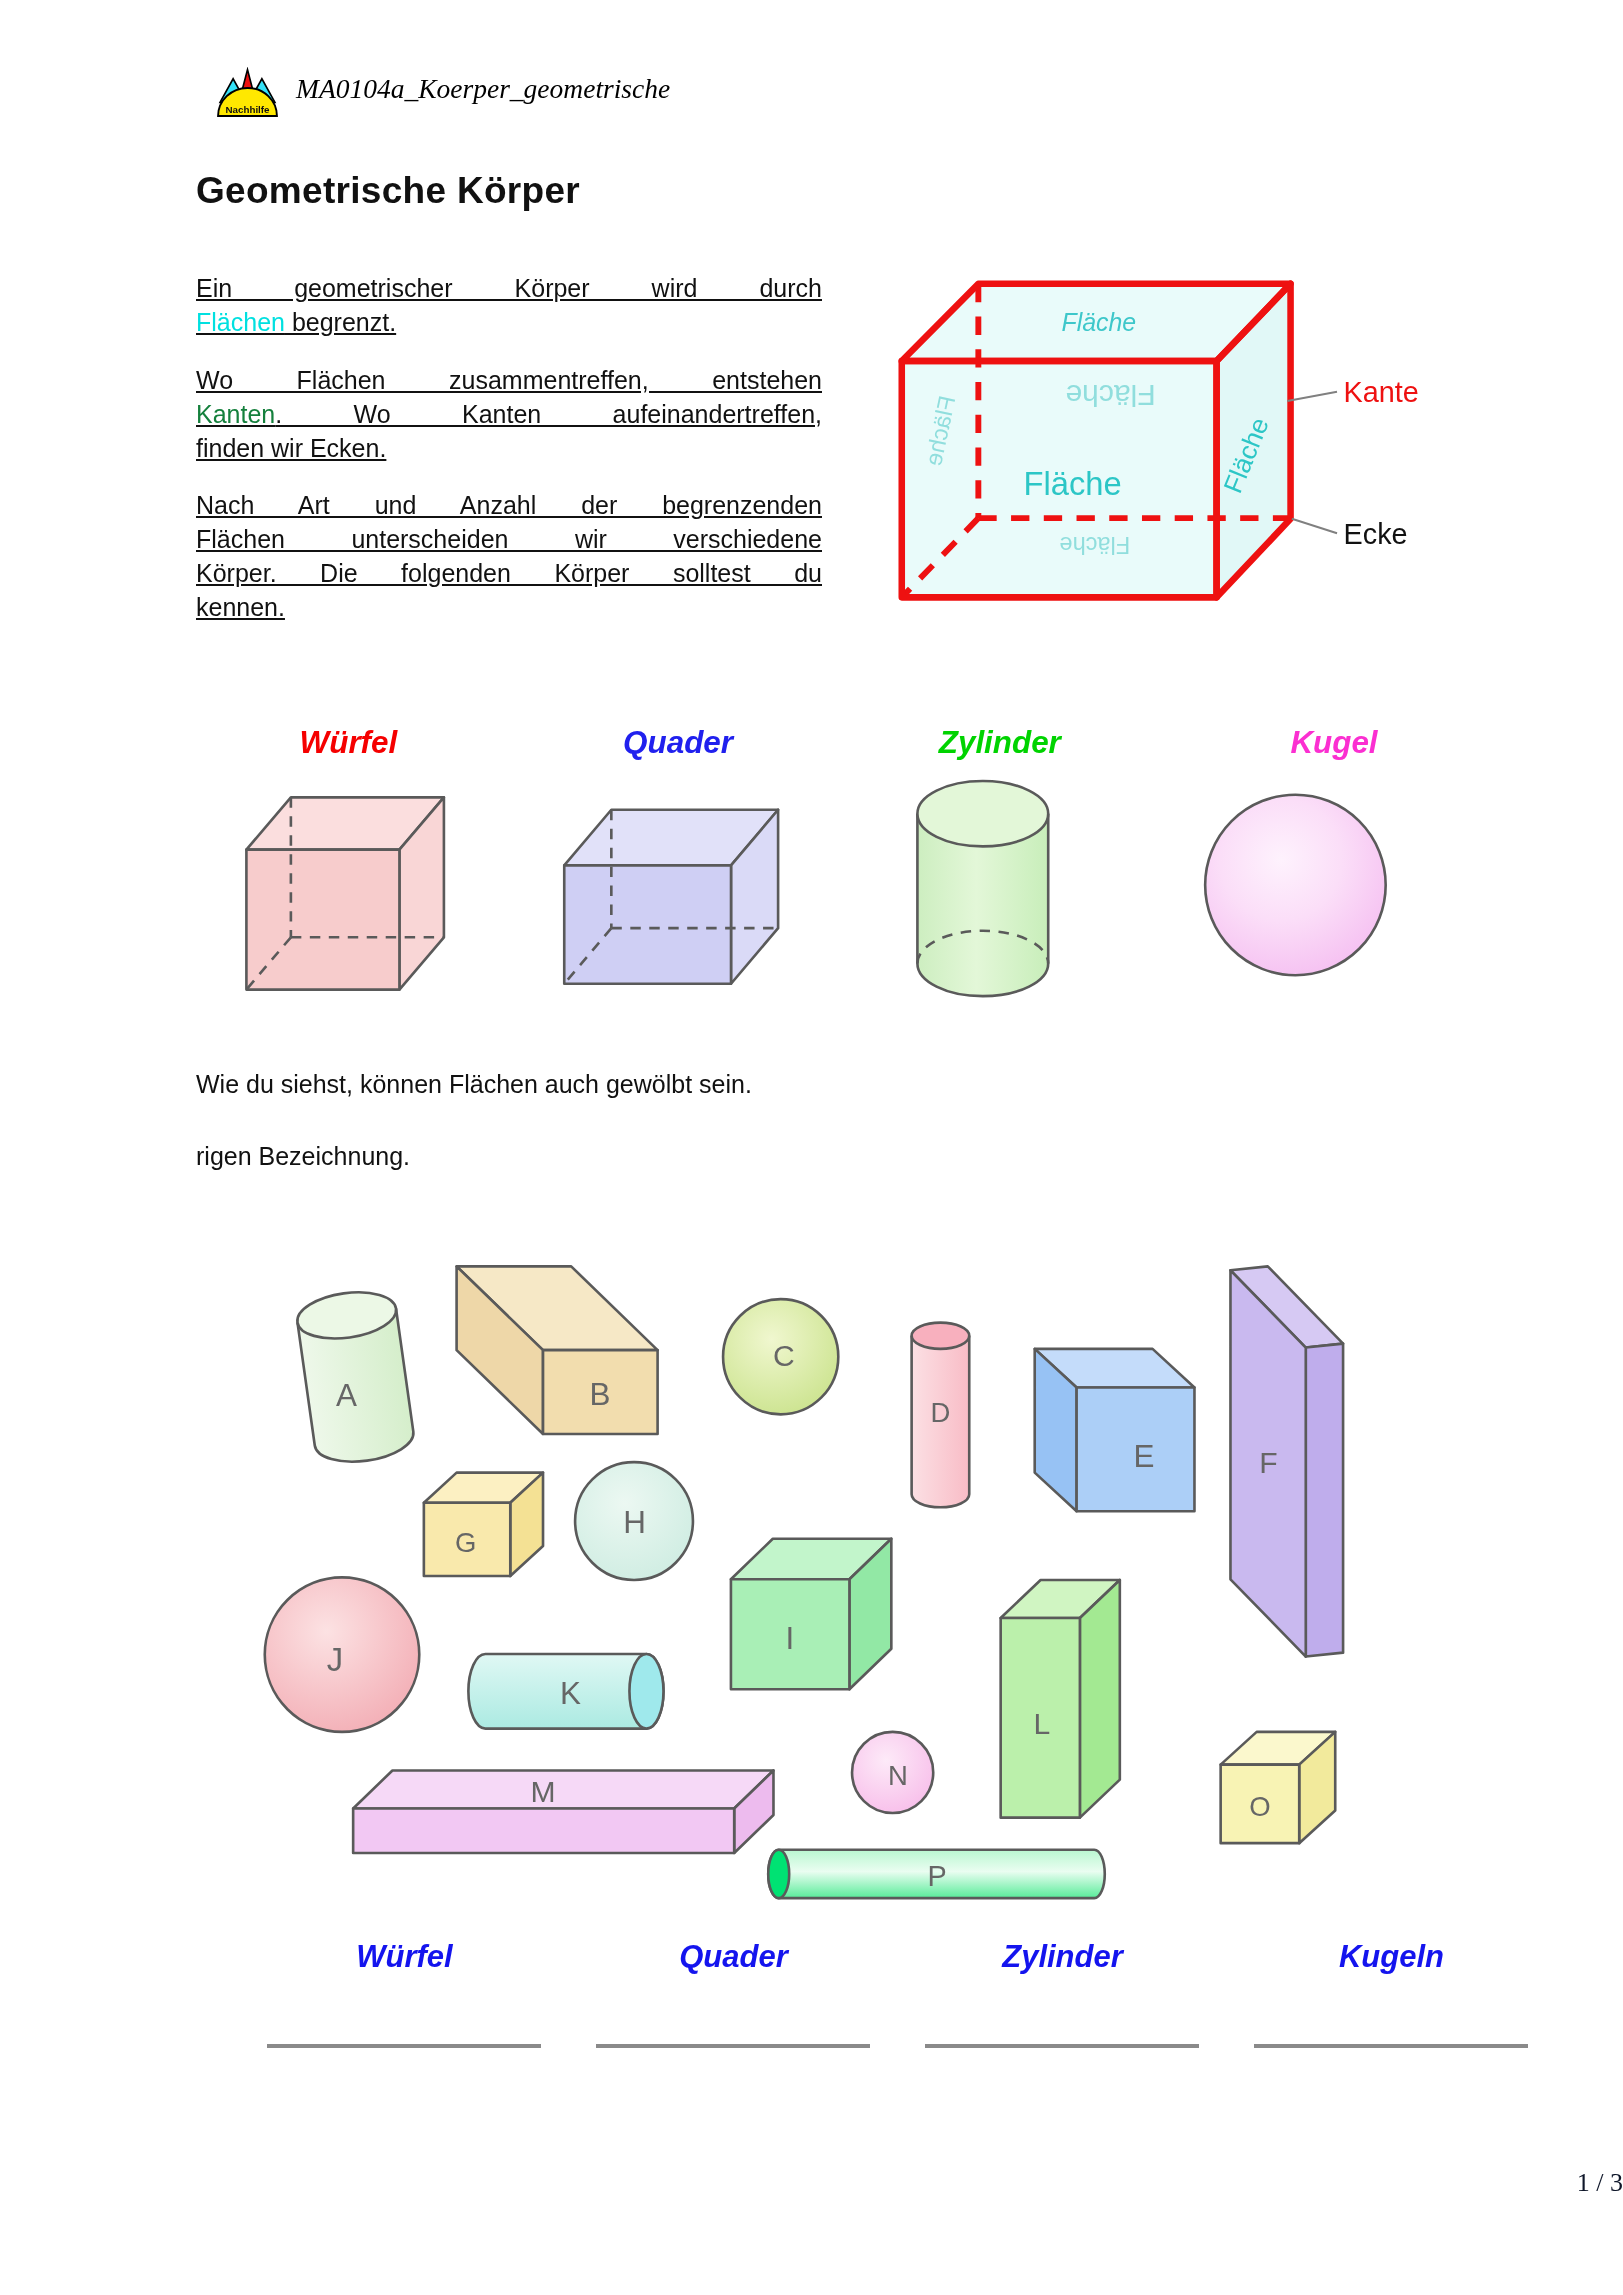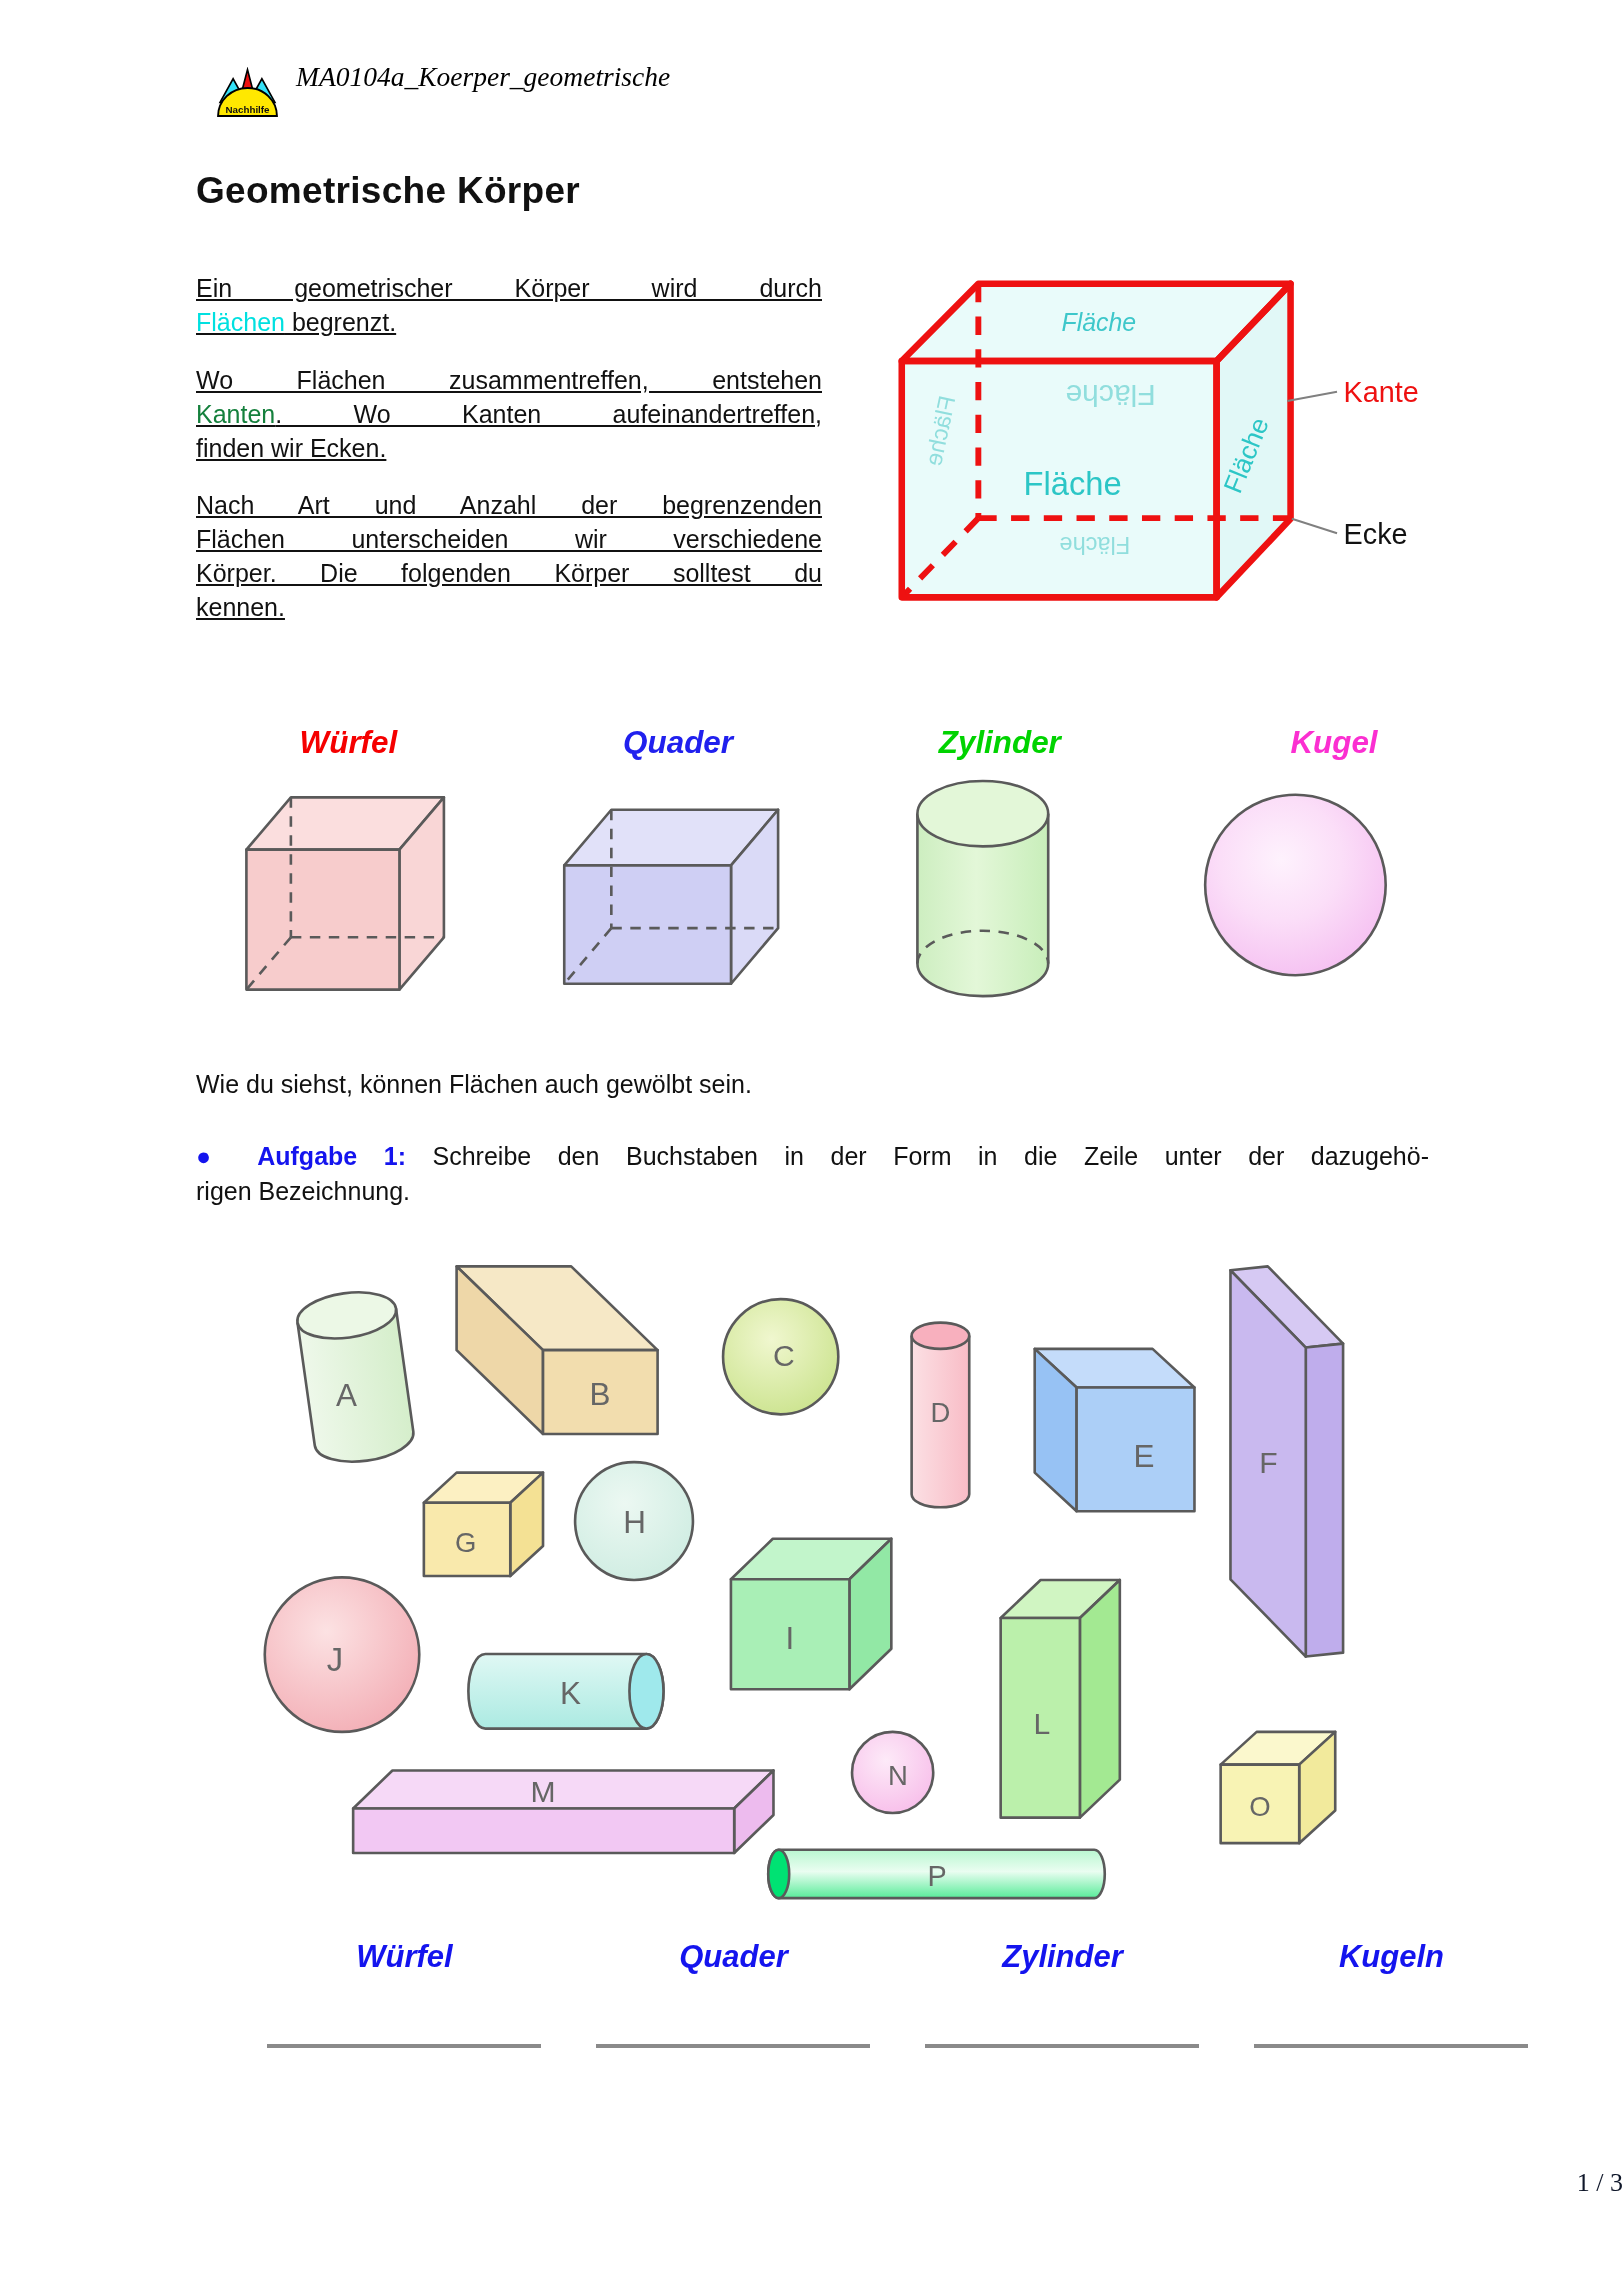--- a/index.html
+++ b/index.html
@@ -1,20 +1,20 @@
 <!DOCTYPE html>
 <html style="font-size:10.5px"><head>
 <meta charset="utf-8">
 <style>
   html,body{margin:0;padding:0;background:#ffffff;}
   .page{position:relative;width:1623px;height:2295px;background:#ffffff;
         font-family:"Liberation Sans",sans-serif;color:#111;overflow:hidden;}
   .abs{position:absolute;}
   
-  .doc-title{left:296px;top:61px;font-family:"Liberation Serif",serif;
+  .doc-title{left:296px;top:73px;font-family:"Liberation Serif",serif;
              font-style:italic;font-size:27.5px;color:#000;}
   
   .h1{left:196px;top:170px;font-size:37px;font-weight:bold;letter-spacing:0.3px;}
   
   .intro{left:196px;top:271px;width:626px;font-size:25px;line-height:34px;}
   .intro .para{margin:0 0 23.6px 0;text-decoration:underline;}
   .jline{text-align:justify;text-align-last:justify;}
   .jlast{text-align:left;}
   .hl-cyan{color:#00e0e0;}
   .hl-red{color:#15803d;}
@@ -136,21 +136,20 @@
     <g stroke="#5a5a5a" stroke-width="4">
       <path d="M1402,1243 L1402,1472 A100,50 0 0 0 1602,1472 L1602,1243" fill="url(#gradZyl)"></path>
       <path d="M1402,1472 A100,50 0 0 1 1602,1472" fill="none" stroke-dasharray="16,13"></path>
       <ellipse cx="1502" cy="1243" rx="100" ry="50" fill="#e3f7d8"></ellipse>
     </g>
     <circle cx="1980" cy="1352" r="138" fill="url(#gradKugel)" stroke="#5a5a5a" stroke-width="4"></circle>
   </svg>
 
   <div class="abs note">Wie du siehst, können Flächen auch gewölbt sein.</div>
   <div class="abs task">
-    <div class="jline"><span class="task-accent">●</span><span>&nbsp;</span><span class="task-accent">Aufgabe 1:</span><span>&nbsp;</span><span>Schreibe den Buchstaben in der Form in die Zeile unter der dazugehö-</span></div>
     <div class="jlast">rigen Bezeichnung.</div>
   </div>
 
   <svg class="abs" style="left:196px;top:1231px;" width="1244" height="694" viewBox="300 1880 1900 1060">
     <defs>
       <radialGradient id="gradC" cx="42%" cy="35%" r="75%">
         <stop offset="0%" stop-color="#f0f7cf"></stop>
           <stop offset="100%" stop-color="#c9e28a"></stop>
       </radialGradient>
       <radialGradient id="gradH" cx="42%" cy="35%" r="75%">

